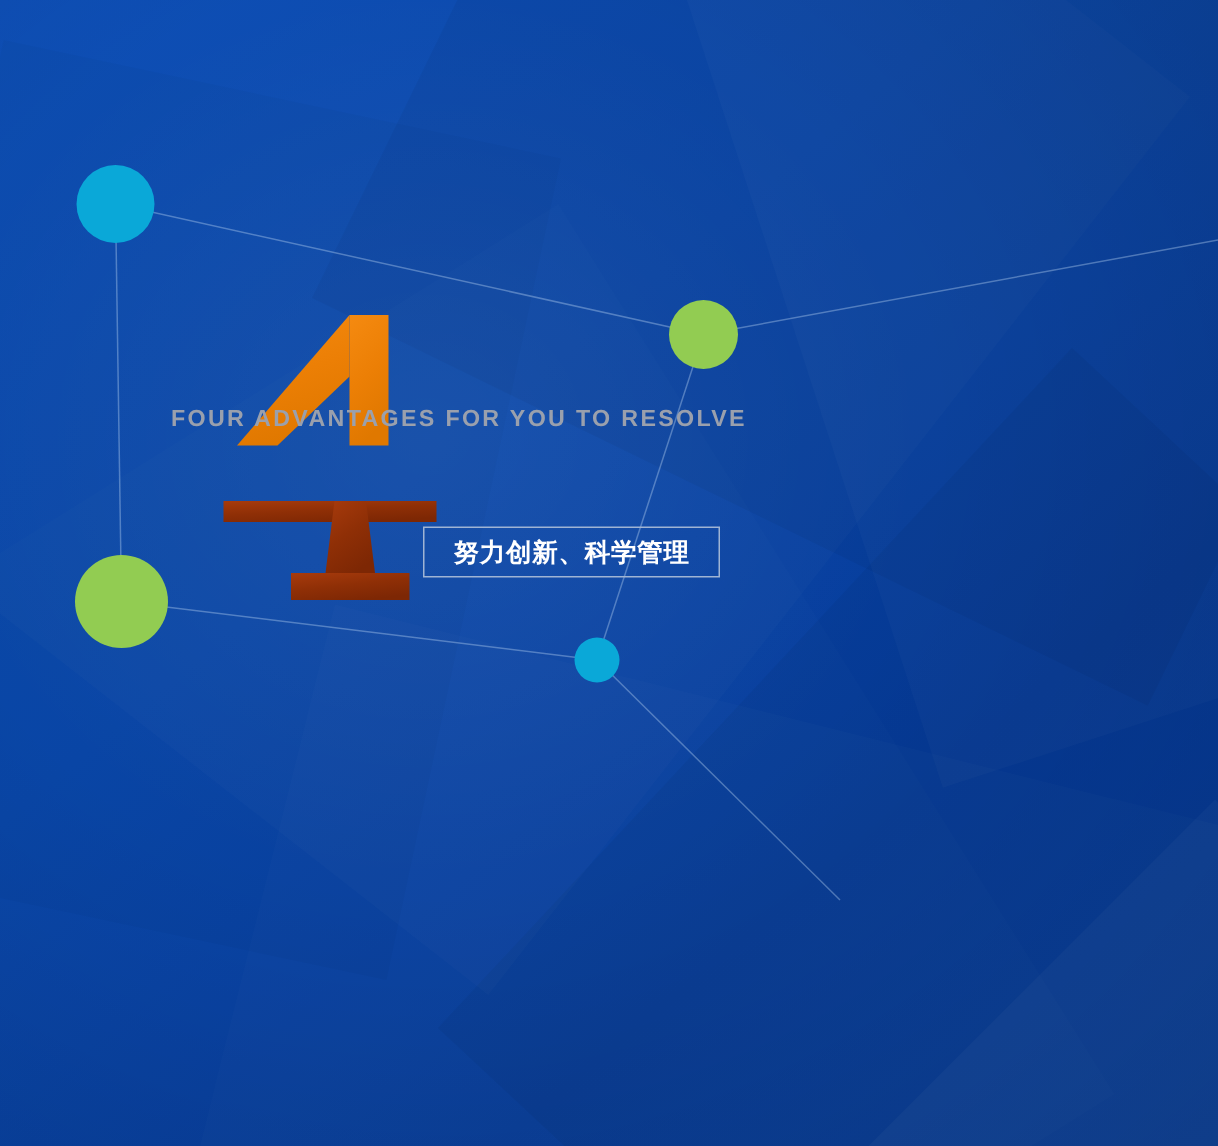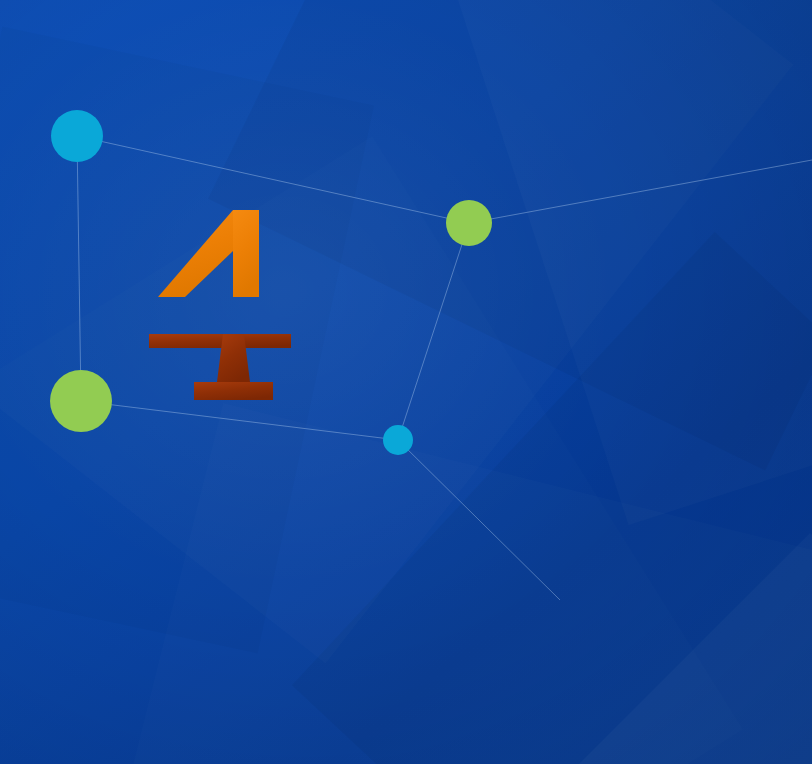--- a/index.html
+++ b/index.html
@@ -191,16 +191,20 @@
     </defs>
 
     <path d="M 93 14 L 119 14 L 119 101 L 93 101 Z" fill="url(#gradOrange)"></path>
     <path d="M 93 14 L 93 55 L 45 101 L 18 101 Z" fill="url(#gradOrange)"></path>
 
     <path d="M 9 138 L 151 138 L 151 152 L 9 152 Z" fill="url(#gradRed)"></path>
     <path d="M 83 138 L 104 138 L 110 186 L 77 186 Z" fill="url(#gradRed)"></path>
     <path d="M 54 186 L 133 186 L 133 204 L 54 204 Z" fill="url(#gradRed)"></path>
   </svg>
 
-
-
+  <div class="eyebrow">FOUR ADVANTAGES FOR YOU TO RESOLVE</div>
+
+
+  <div class="tagline-box">
+    <span class="tagline-text">努力创新、科学管理</span>
+  </div>
 
 </div>
 
 </body></html>

